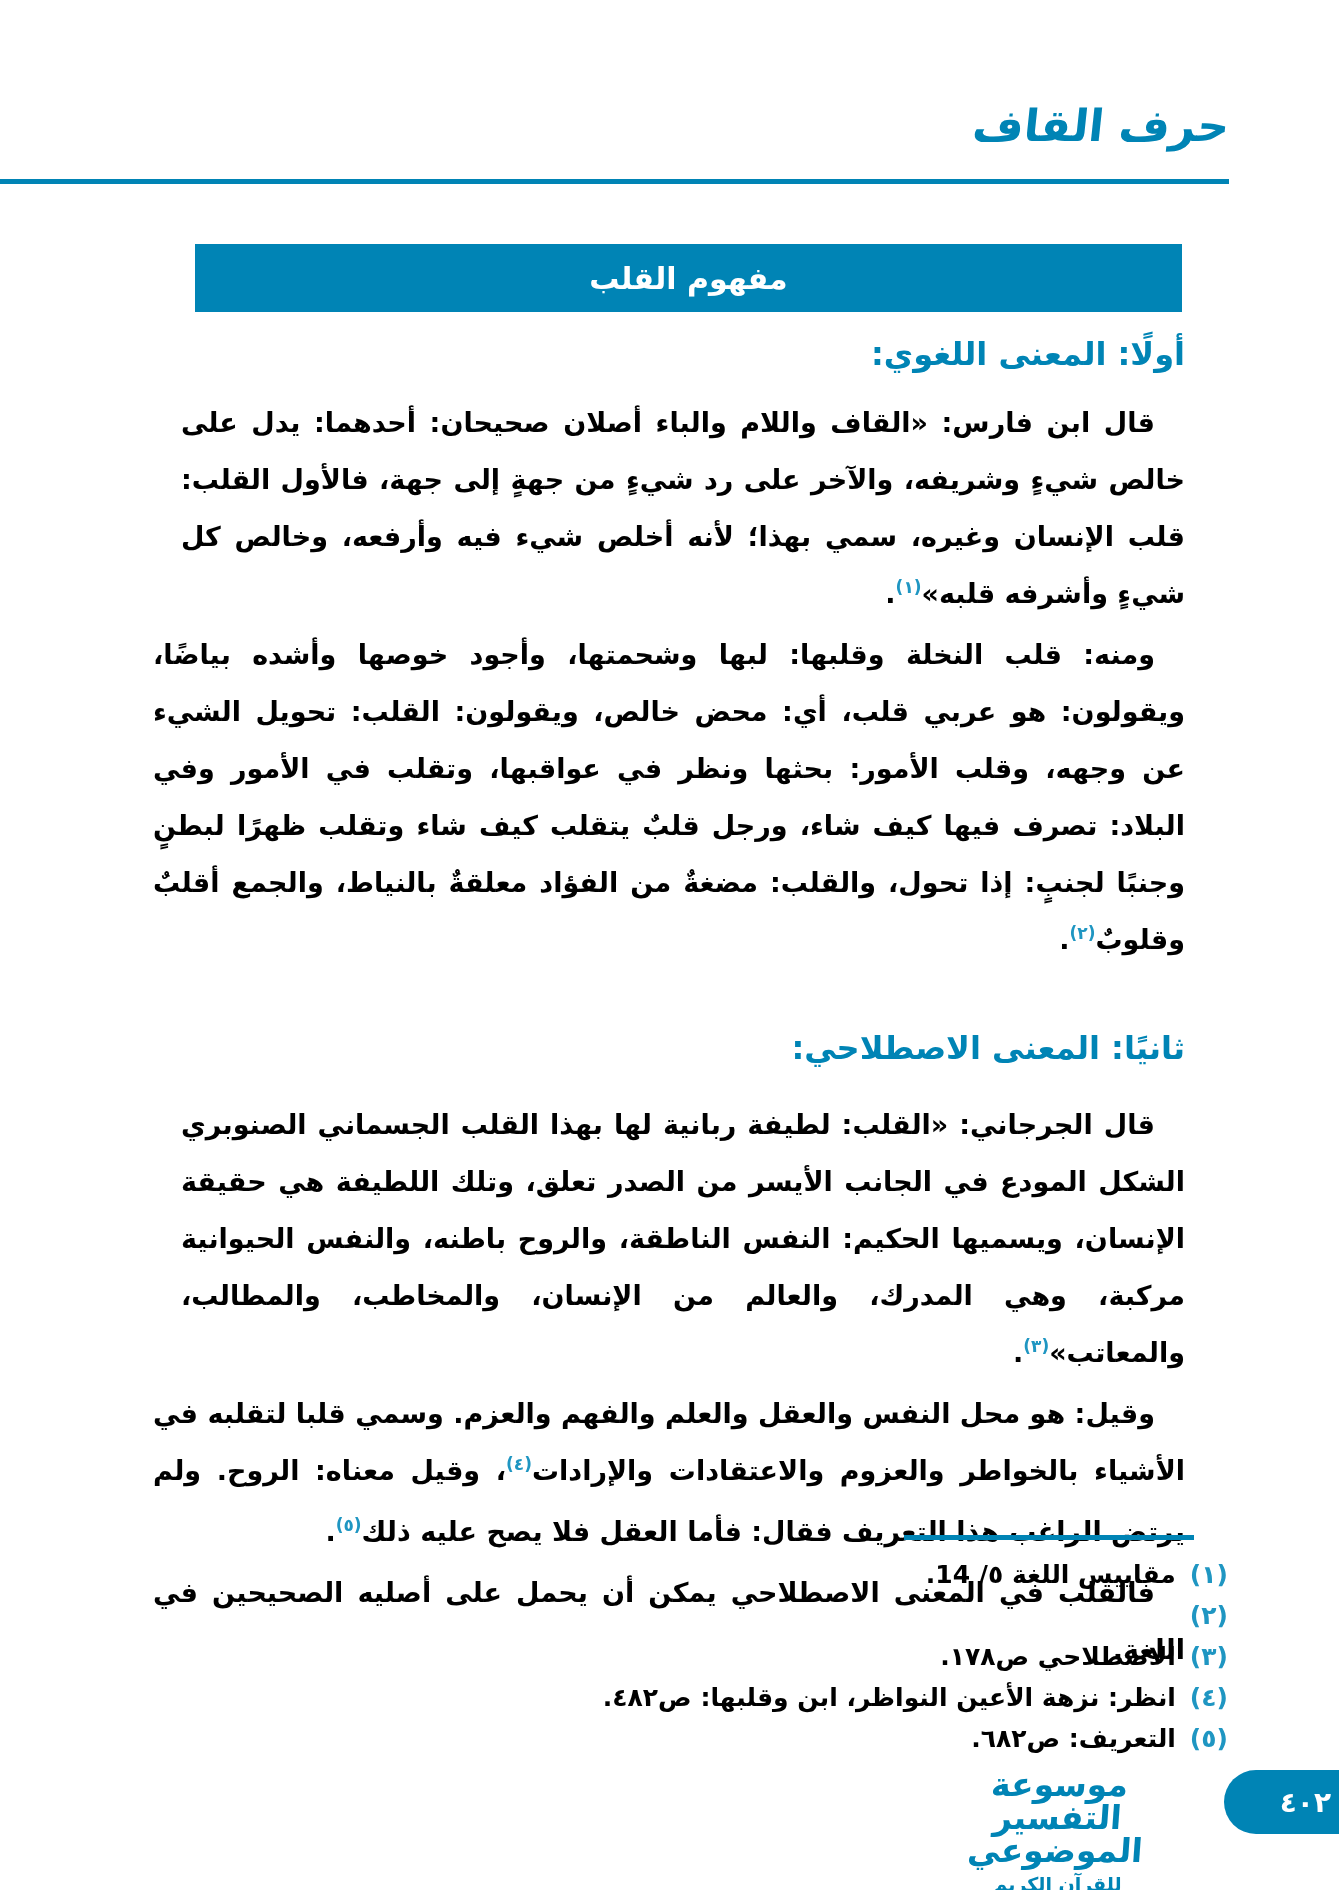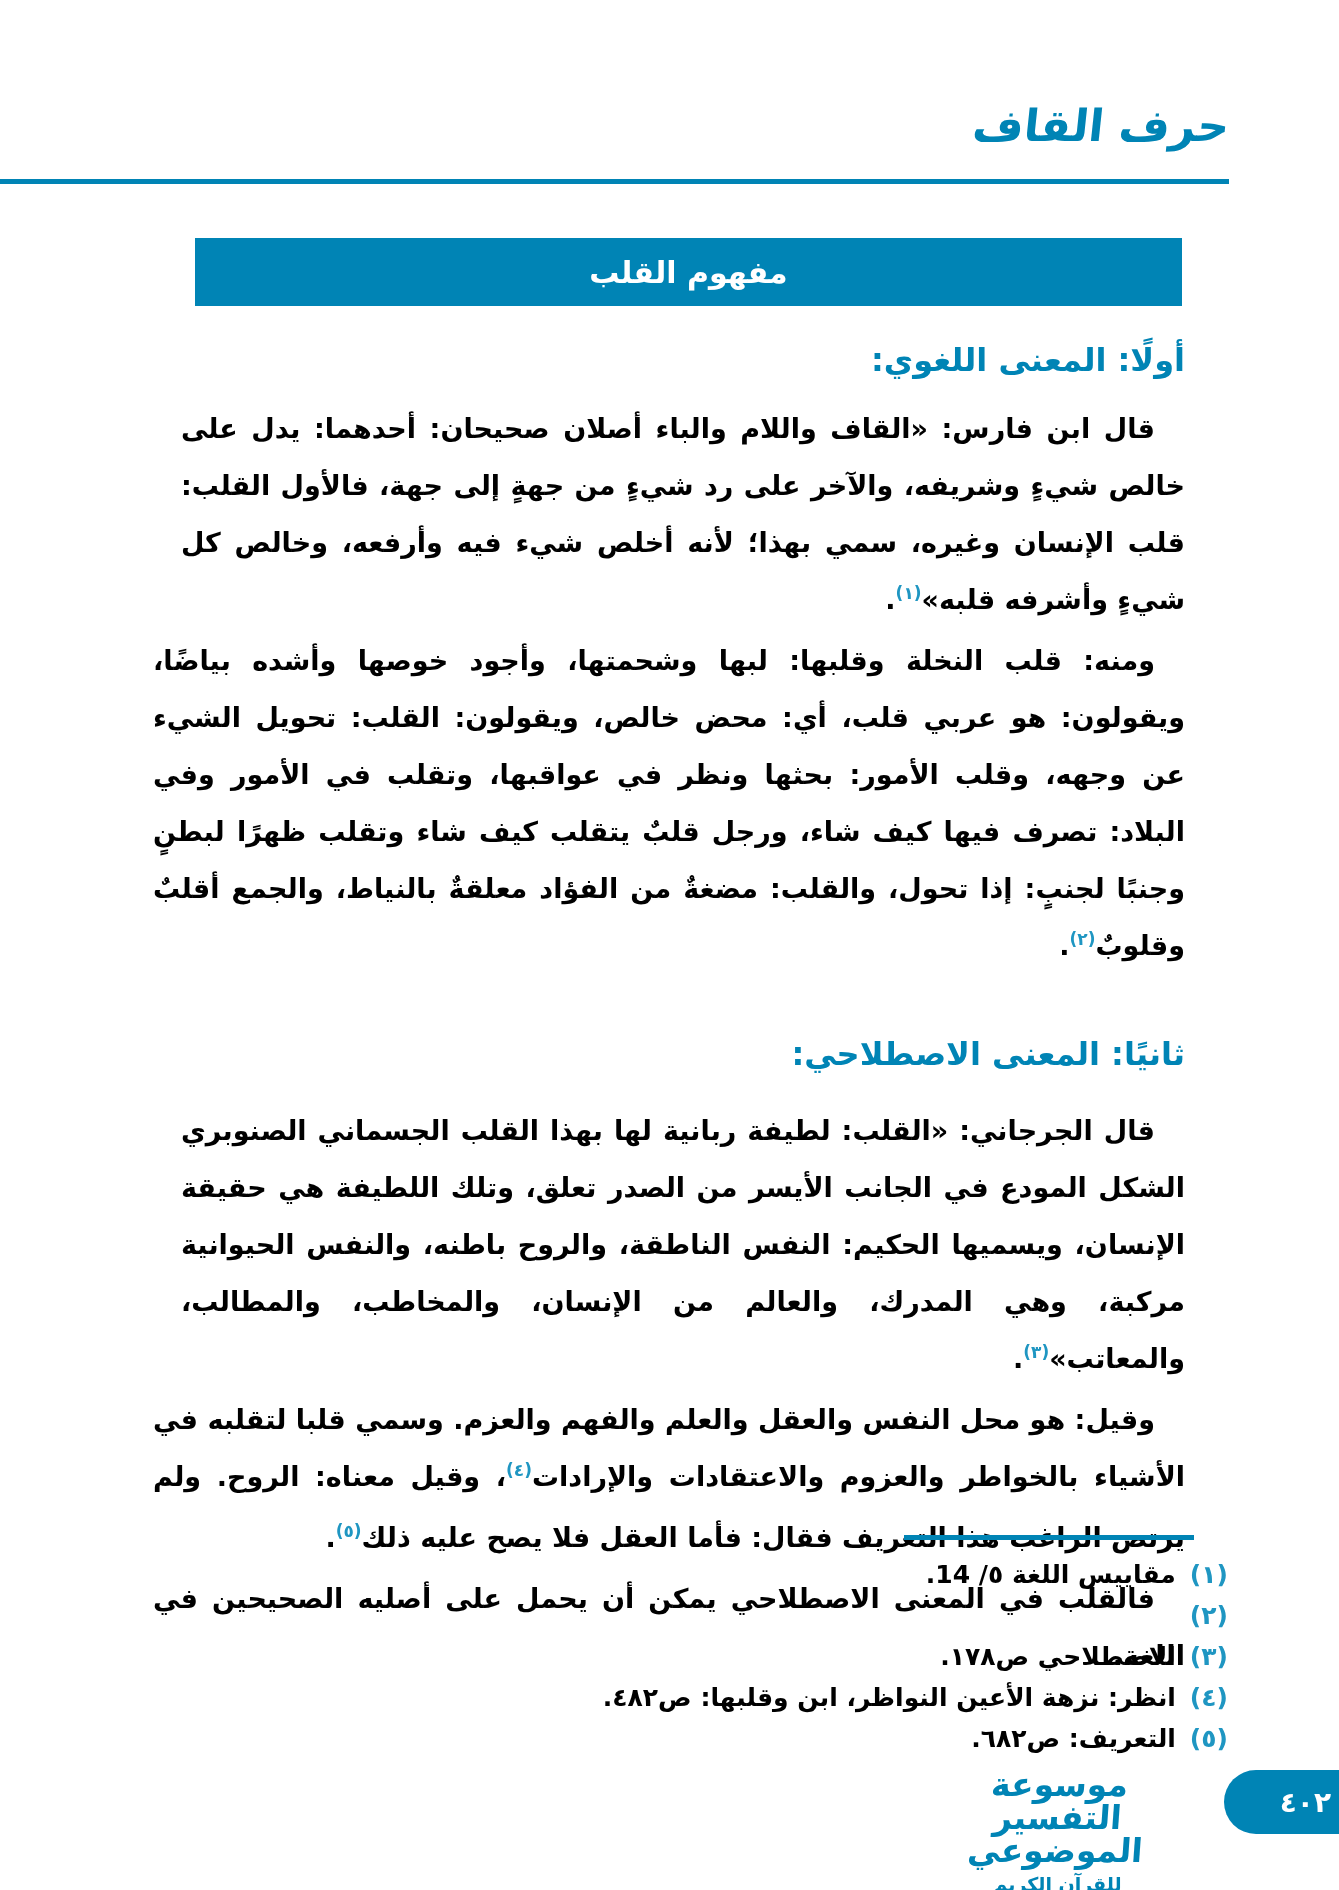--- a/index.html
+++ b/index.html
@@ -32,21 +32,21 @@
     position:absolute;
     top:179px;
     left:0;
     width:1229px;
     height:5px;
     background:var(--accent);
   }
   
   .title-banner{
     position:absolute;
-    top:238px;
+    top:244px;
     left:195px;
     width:987px;
     height:68px;
     background:var(--accent);
     display:flex;
     align-items:center;
     justify-content:center;
   }
   .title-banner .banner-text{
     color:#ffffff;
@@ -60,21 +60,20 @@
     right:154px;
     width:1032px;
     color:var(--text);
   }
   .section-heading{
     color:var(--accent);
     font-size:32px;
     font-weight:bold;
     line-height:48px;
     margin-bottom:16px;
-    margin-top:6px;
   }
   .section-heading + .body-paragraph{margin-top:0;margin-left:28px;}
   .section-heading:not(:first-child){margin-top:52px;margin-bottom:24px;}
   .body-paragraph{
     font-size:27px;
     font-weight:bold;
     line-height:57px;
     text-align:justify;
     text-indent:30px;
     text-justify:inter-word;

